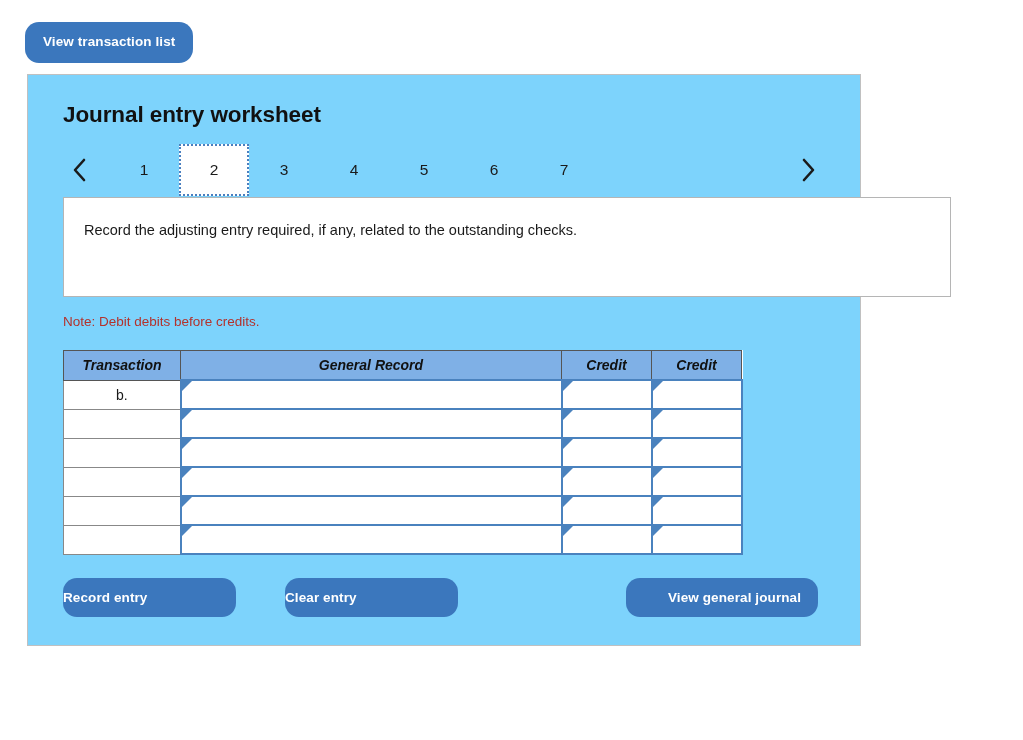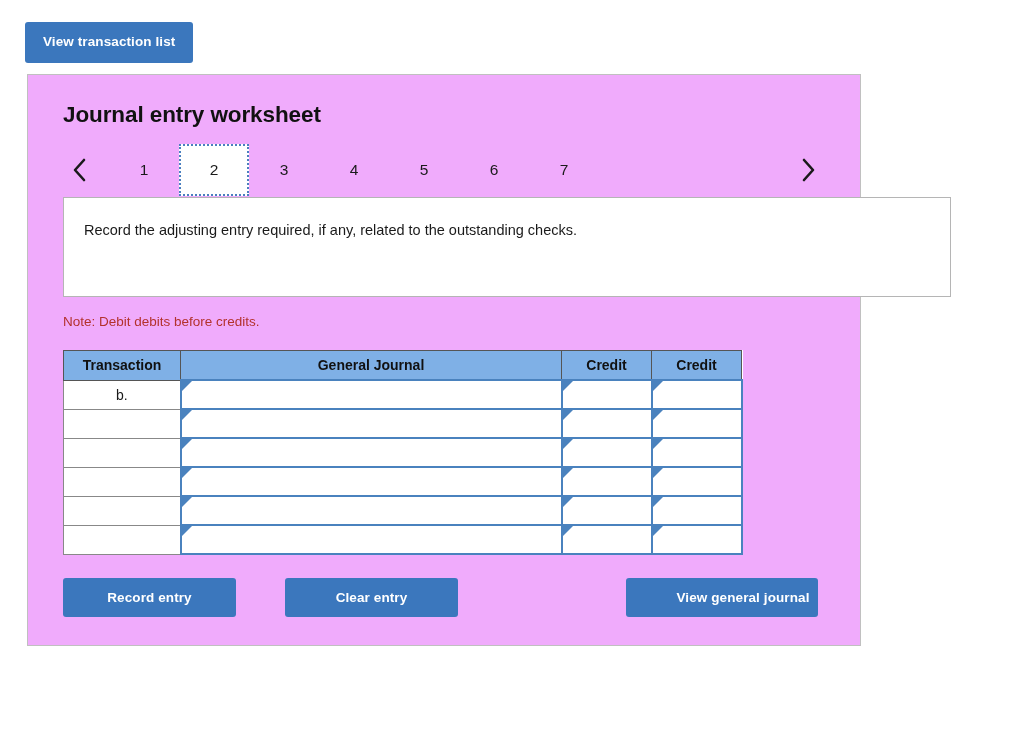--- a/index.html
+++ b/index.html
@@ -21,39 +21,39 @@
     left: 25px;
     top: 22px;
   }
   .btn {
     display: inline-block;
     background: #3b77bd;
     color: #ffffff;
     font-weight: bold;
     font-size: 13.5px;
     border: none;
-    border-radius: 3px;
-    text-align: center;
+    border-radius: 14px;
+    text-align: left;
     cursor: pointer;
     font-family: "Liberation Sans", sans-serif;
     letter-spacing: 0.1px;
     line-height: 1;
   }
   .btn-top {
     padding: 13px 18px 14px 18px;
   }
 
   
   .panel {
     position: absolute;
     left: 27px;
     top: 74px;
     width: 832px;
     height: 570px;
-    background: #f0abfc;
+    background: #7dd3fc;
     border: 1px solid #c0c0c0;
   }
 
   .panel-title {
     position: absolute;
     left: 35px;
     top: 27px;
     font-size: 22.5px;
     font-weight: bold;
     color: #111111;
@@ -143,20 +143,21 @@
   }
   .jtable th {
     background: #7fb0e6;
     border: 1px solid #555555;
     font-size: 14px;
     font-weight: bold;
     color: #111111;
     height: 28px;
     padding: 0;
     text-align: center;
+    font-style: italic;
   }
   .jtable td {
     padding: 0;
     height: 29px;
     box-sizing: border-box;
   }
   .col-trans { width: 117px; }
   .col-gj    { width: 381px; }
   .col-deb   { width: 90px; }
   .col-cred  { width: 90px; }
@@ -254,21 +255,21 @@
   <table class="jtable">
     <colgroup>
       <col class="col-trans">
         <col class="col-gj">
         <col class="col-deb">
         <col class="col-cred">
     </colgroup>
     <thead>
       <tr>
         <th>Transaction</th>
-        <th>General Journal</th>
+        <th>General Record</th>
         <th>Credit</th>
         <th>Credit</th>
       </tr>
     </thead>
     <tbody id="jtable-body">
         <tr>
           <td class="cell-trans">b.</td>
           <td class="cell-input"><span class="marker"></span><span></span></td>
           <td class="cell-input"><span class="marker"></span><span></span></td>
           <td class="cell-input"><span class="marker"></span><span></span></td>

